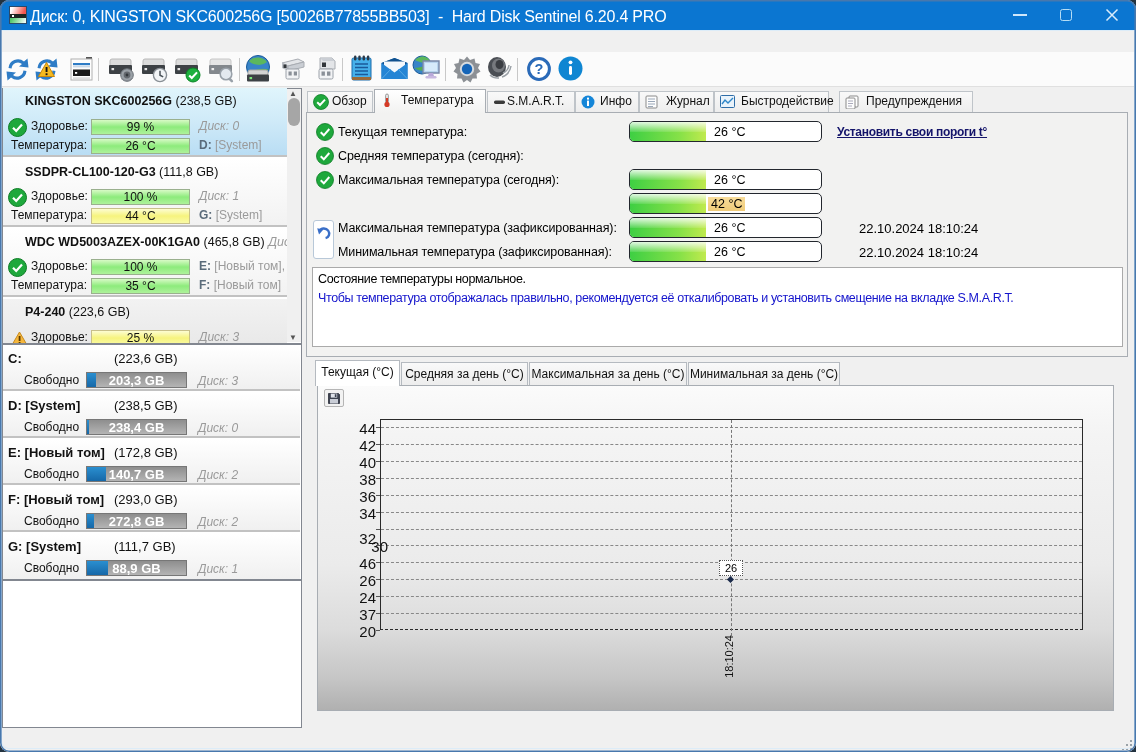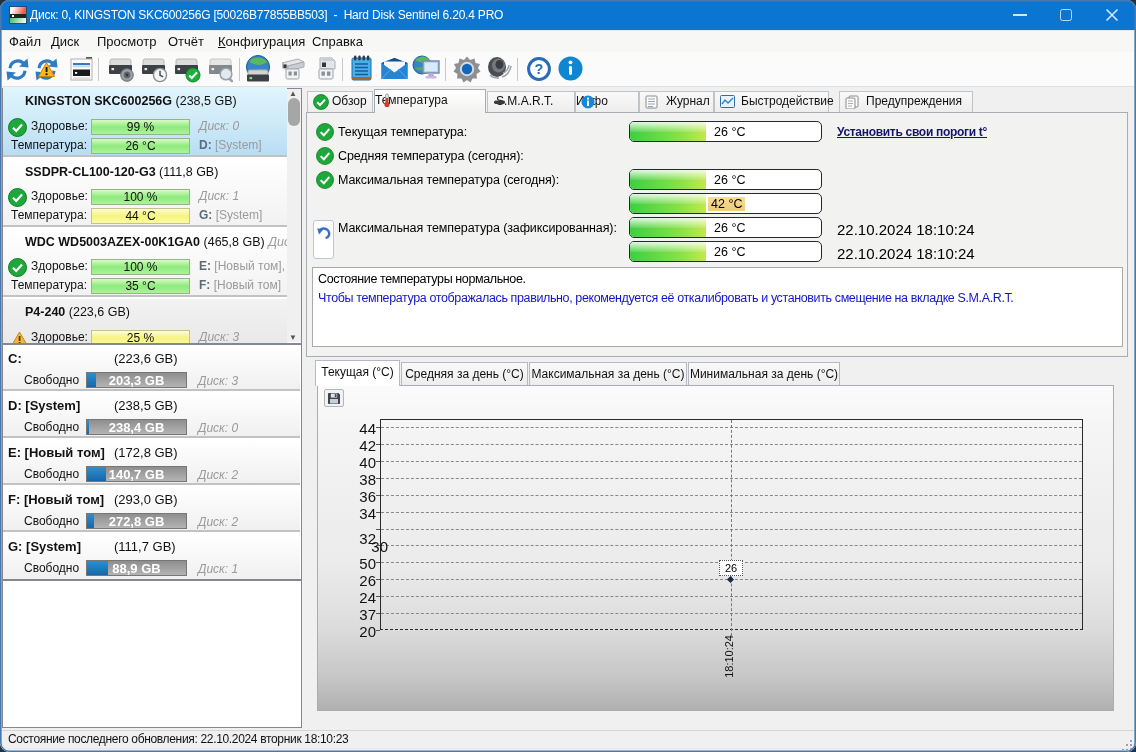--- a/index.html
+++ b/index.html
@@ -10,21 +10,21 @@
 .frame { position:absolute; left:0; top:0; width:1136px; height:752px; border-radius:9px;
   box-shadow: inset 0 0 0 1.6px #4878ad; z-index:50; pointer-events:none; }
 .frame2 { position:absolute; left:1px; top:30px; width:1134px; height:719px; border-radius:0 0 8px 8px;
   box-shadow: inset 0 0 0 1px #dcecf8; z-index:49; pointer-events:none; }
 .titlebar { position:absolute; left:0; top:0; width:1136px; height:30px; background:#0b76d1; }
 .appicon { position:absolute; left:9px; top:6px; width:18px; height:18px; overflow:hidden; border:1px solid #2a4a6a; background:#fff;}
 .appicon .a1 { position:absolute; left:0; top:0; width:16px; height:7px; background:linear-gradient(115deg,#ffffff 15%,#f2564e 85%); }
 .appicon .a2 { position:absolute; left:0; top:7px; width:16px; height:4px; background:#1d2520; }
 .appicon .adot { position:absolute; left:2px; top:1px; width:2px; height:2px; background:#fff; }
 .appicon .a3 { position:absolute; left:0; top:11px; width:16px; height:5px; background:linear-gradient(115deg,#52c86a 10%,#eafaf0 90%); }
-.title-text { position:absolute; left:30px; top:8px; color:#fff; font-size:12px; letter-spacing:-0.2px; white-space:nowrap; }
+.title-text { position:absolute; left:30px; top:8px; color:#fff; font-size:16px; letter-spacing:-0.2px; white-space:nowrap; }
 .menubar { position:absolute; left:1px; top:30px; width:1134px; height:22px; background:#f7f7f6; }
 .menubar span { position:absolute; top:4px; font-size:13px; color:#111; }
 .toolbar { position:absolute; left:1px; top:52px; width:1134px; height:35px; background:#fbfbfb; border-bottom:1px solid #e0e0e0;}
 .tsep { position:absolute; top:6px; width:1px; height:23px; background:#c8c8c8; }
 .main { position:absolute; left:0; top:87px; width:1136px; height:643px; background:#f0f0f0; }
 
 .lbox { position:absolute; left:2px; width:300px; background:#fff; border:1px solid #828790; }
 .diskentry { position:absolute; left:3px; width:284px; overflow:hidden; border-bottom:2px solid #c2c2c2; background:linear-gradient(180deg,#ffffff,#f2f2f2); }
 .diskentry.sel { background:linear-gradient(180deg,#e0f5fc 0%,#cfeaf8 50%,#b9ddf4 100%); }
 .de-title { position:absolute; left:22px; top:6px; font-size:12.5px; white-space:nowrap; color:#111;}
@@ -51,21 +51,21 @@
 .rtab { position:absolute; top:4px; height:21px; border:1px solid #bfc4c9; border-bottom:none; background:linear-gradient(180deg,#f9f9f9,#ededed); font-size:12px; color:#111; white-space:nowrap; }
 .rtab.act { top:2px; height:24px; background:linear-gradient(180deg,#ffffff,#f2f2f1); z-index:3; border-color:#a8adb3;}
 .rtab .ic { position:absolute; left:5px; top:3px; }
 .rcontent { position:absolute; left:306px; top:25px; width:822px; height:245px; background:#f2f2f1; border:1px solid #a8adb3; }
 .trow-lab { position:absolute; left:31px; font-size:12.5px; letter-spacing:-0.1px; color:#000; white-space:nowrap;}
 .tbar { position:absolute; left:322px; width:193px; height:21px; border:1px solid #23272e; border-radius:5px; background:#fff; overflow:hidden;}
 .tfill { position:absolute; left:0; top:0; bottom:0; width:76px;
   background:linear-gradient(90deg,#3ecf43,#86e148 65%,#c0ea4e); }
 .tfill:after { content:""; position:absolute; left:0; right:0; top:0; height:50%; background:linear-gradient(180deg,rgba(255,255,255,.85),rgba(255,255,255,.1)); }
 .tval { position:absolute; left:84px; top:3px; font-size:12.5px; color:#000; white-space:nowrap;}
-.tdate { position:absolute; left:530px; font-size:15px; color:#000; white-space:nowrap;}
+.tdate { position:absolute; left:552px; font-size:13px; color:#000; white-space:nowrap;}
 .tlink { position:absolute; left:530px; font-size:12px; letter-spacing:-0.3px; font-weight:bold; color:#14146a; text-decoration:underline; white-space:nowrap;}
 .txtbox { position:absolute; left:5px; top:154px; width:811px; height:80px; border:1px solid #aaa; font-size:12.5px; letter-spacing:-0.38px; padding:2px 5px; line-height:19px; background:#fff;}
 .txtbox .blue { color:#1414cc; }
 .ctab { position:absolute; top:275px; height:23px; line-height:22px; border:1px solid #b5bac0; border-bottom:none; background:linear-gradient(180deg,#f9f9f9,#ededed); font-size:12px; text-align:center; color:#111; white-space:nowrap;}
 .ctab.act { top:273px; height:26px; background:#fff; z-index:3;}
 .cpanel { position:absolute; left:317px; top:298px; width:797px; height:326px; border:1px solid #a8adb3;
   background:linear-gradient(180deg,#fbfbfb 0%,#f4f4f4 15%,#ebebeb 55%,#dcdcdc 75%,#c6c6c6 90%,#b0b0b0 100%); }
 .savebtn { position:absolute; left:6px; top:3px; width:20px; height:18px; border:1px solid #b5b5b5; background:#f2f2f2; border-radius:2px;}
 .plot { position:absolute; left:62px; top:33px; width:703px; height:211px; border:1px solid #2a2a2a; border-bottom:1px dashed #2a2a2a; }
 .glab { position:absolute; font-size:15px; color:#111; width:20px; text-align:right; }
@@ -88,28 +88,20 @@
         </div>
         <div class="a3"></div>
       </div>
     <div class="title-text">Диск: 0, KINGSTON SKC600256G [50026B77855BB503]&nbsp;&nbsp;-&nbsp;&nbsp;Hard Disk Sentinel 6.20.4 PRO</div>
     <div style="position:absolute;left:1013px;top:14px;width:14px;height:2px;background:#cfe7fb;"></div>
     <div style="position:absolute;left:1060px;top:9px;width:12px;height:12px;border:1.4px solid #b5ddf5;border-radius:2.5px;"></div>
     <svg style="position:absolute;left:1105px;top:8px;" width="14" height="14" viewBox="0 0 14 14">
         <path d="M1.5 1.5 L12.5 12.5 M12.5 1.5 L1.5 12.5" stroke="#d9ecfb" stroke-width="1.5"></path>
       </svg>
   </div>
-  <div class="menubar">
-    <span style="left:8px;">Файл</span>
-    <span style="left:50px;">Диск</span>
-    <span style="left:96px;">Просмотр</span>
-    <span style="left:167px;">Отчёт</span>
-    <span style="left:217px;"><u>К</u>онфигурация</span>
-    <span style="left:311px;">Справка</span>
-  </div>
   <div class="toolbar">
     <svg style="position:absolute;left:3px;top:4px;" width="27" height="27" viewBox="0 0 27 27">
         <path d="M4.5 12 A9.5 9.5 0 0 1 20 5.5 L23.5 2.5 L24.5 11.5 L15 10.5 L18 8 A6.3 6.3 0 0 0 7.6 12.5 Z" fill="#2e7cc6"></path>
         <path d="M22.5 15 A9.5 9.5 0 0 1 7 21.5 L3.5 24.5 L2.5 15.5 L12 16.5 L9 19 A6.3 6.3 0 0 0 19.4 14.5 Z" fill="#2e7cc6"></path>
       </svg>
     <svg style="position:absolute;left:32px;top:4px;" width="27" height="27" viewBox="0 0 27 27">
         <path d="M4.5 12 A9.5 9.5 0 0 1 20 5.5 L23.5 2.5 L24.5 11.5 L15 10.5 L18 8 A6.3 6.3 0 0 0 7.6 12.5 Z" fill="#2e7cc6"></path>
         <path d="M22.5 15 A9.5 9.5 0 0 1 7 21.5 L3.5 24.5 L2.5 15.5 L12 16.5 L9 19 A6.3 6.3 0 0 0 19.4 14.5 Z" fill="#2e7cc6"></path>
         <path d="M13.5 6.5 L21.5 20.5 L5.5 20.5 Z" fill="#f5b91e" stroke="#c8860a" stroke-width="1"></path>
         <rect x="12.6" y="11" width="1.9" height="5" fill="#151515"></rect>
@@ -339,29 +331,29 @@
     <div class="sbar">
         <div class="sthumb"></div>
         <div style="position:absolute;left:2px;top:0px;font-size:8px;color:#555;">▲</div>
         <div style="position:absolute;left:2px;bottom:0px;font-size:8px;color:#555;">▼</div>
       </div>
 
     <div class="rtab" style="left:307px; width:66px; padding-left:24px; line-height:19px;"><svg class="ic" style="top:2px;" width="16" height="16" viewBox="0 0 16 16">
           <circle cx="8" cy="8" r="7.5" fill="#1ea83c" stroke="#0e7e28" stroke-width="0.8"></circle>
           <path d="M4.2 8.3 L7 11 L12 5.6" stroke="#fff" stroke-width="2" fill="none"></path>
         </svg>Обзор</div>
-    <div class="rtab act" style="left:374px; width:112px; line-height:21px;"><svg class="ic" width="14" height="15" viewBox="0 0 14 15">
+    <div class="rtab act" style="left:374px; width:112px; padding-left:26px; line-height:21px;"><svg class="ic" width="14" height="15" viewBox="0 0 14 15">
           <rect x="5.6" y="1" width="2.8" height="9" rx="1.4" fill="#e8e8e8" stroke="#888" stroke-width="0.8"></rect>
           <circle cx="7" cy="11.4" r="2.6" fill="#d43c28"></circle>
           <rect x="6" y="5" width="2" height="6" fill="#d43c28"></rect>
         </svg>Температура</div>
-    <div class="rtab" style="left:487px; width:88px; padding-left:8px; line-height:19px;"><svg class="ic" width="14" height="14" viewBox="0 0 14 14">
+    <div class="rtab" style="left:487px; width:88px; padding-left:19px; line-height:19px;"><svg class="ic" width="14" height="14" viewBox="0 0 14 14">
           <rect x="1" y="5.5" width="11" height="3.4" rx="1.6" fill="#3a3a3a"></rect>
         </svg>S.M.A.R.T.</div>
-    <div class="rtab" style="left:575px; width:64px; line-height:19px;"><svg class="ic" width="14" height="14" viewBox="0 0 14 14">
+    <div class="rtab" style="left:575px; width:64px; padding-left:24px; line-height:19px;"><svg class="ic" width="14" height="14" viewBox="0 0 14 14">
           <circle cx="7" cy="7" r="6.5" fill="#1586d8"></circle>
           <rect x="6" y="5.6" width="2" height="5.4" fill="#fff"></rect>
           <rect x="6" y="2.6" width="2" height="2" fill="#fff"></rect>
         </svg>Инфо</div>
     <div class="rtab" style="left:639px; width:75px; padding-left:26px; line-height:19px;"><svg class="ic" width="13" height="14" viewBox="0 0 13 14">
           <rect x="1" y="1" width="11" height="12" rx="1" fill="#fdfdfd" stroke="#8a8a8a"></rect>
           <path d="M3 4h7M3 6.5h7M3 9h7M3 11.5h5" stroke="#9aa7b8" stroke-width="1"></path>
         </svg>Журнал</div>
     <div class="rtab" style="left:714px; width:115px; padding-left:26px; line-height:19px;"><svg class="ic" width="15" height="13" viewBox="0 0 15 13">
           <rect x="0.5" y="0.5" width="14" height="12" rx="1" fill="#e9f3fb" stroke="#2e6da8"></rect>
@@ -389,20 +381,21 @@
       <div style="position:absolute;left:6px;top:107px;width:21px;height:39px;border:1px solid #b8c8d8;border-radius:3px;background:#fff;">
         <svg style="position:absolute;left:2px;top:4px;" width="16" height="16" viewBox="0 0 16 16">
             <path d="M3.2 6.2 C5 2.8 10 2.6 12.2 5.6 C14.4 8.6 12.8 12.4 9.6 13.2" stroke="#3a6fc8" stroke-width="2.4" fill="none"></path>
             <path d="M1.2 3.2 L7.4 4.6 L3.0 9.4 Z" fill="#3a6fc8"></path>
           </svg>
       </div>
       <div class="trow-lab" style="top:12px;">Текущая температура:</div>
       <div class="trow-lab" style="top:36px;">Средняя температура (сегодня):</div>
       <div class="trow-lab" style="top:60px;">Максимальная температура (сегодня):</div>
       <div class="trow-lab" style="top:108px;">Максимальная температура (зафиксированная):</div>
+      <div class="trow-lab" style="top:132px;">Минимальная температура (зафиксированная):</div>
       <div class="tbar" style="top:8px;">
           <div class="tfill"></div>
           <div class="tval">26 °C</div>
         </div>
       <div class="tbar" style="top:56px;">
           <div class="tfill"></div>
           <div class="tval">26 °C</div>
         </div>
       <div class="tbar" style="top:80px;">
           <div class="tfill"></div>
@@ -453,21 +446,21 @@
         <div class="vline" style="left:350px; height:216px;"></div>
       </div>
       <div class="glab" style="left:38px; top:34px;">44</div>
       <div class="glab" style="left:38px; top:51px;">42</div>
       <div class="glab" style="left:38px; top:68px;">40</div>
       <div class="glab" style="left:38px; top:85px;">38</div>
       <div class="glab" style="left:38px; top:102px;">36</div>
       <div class="glab" style="left:38px; top:119px;">34</div>
       <div class="glab" style="left:38px; top:136px;margin-top:8px;">32</div>
       <div class="glab" style="left:50px; top:152px;">30</div>
-      <div class="glab" style="left:38px; top:169px;">50</div>
+      <div class="glab" style="left:38px; top:169px;">46</div>
       <div class="glab" style="left:38px; top:186px;">26</div>
       <div class="glab" style="left:38px; top:203px;">24</div>
       <div class="glab" style="left:38px; top:220px;">37</div>
       <div class="glab" style="left:38px; top:237px;">20</div>
       <div style="position:absolute;left:58px;top:41px;width:4px;border-top:1px solid #555;"></div>
         <div style="position:absolute;left:58px;top:58px;width:4px;border-top:1px solid #555;"></div>
         <div style="position:absolute;left:58px;top:75px;width:4px;border-top:1px solid #555;"></div>
         <div style="position:absolute;left:58px;top:92px;width:4px;border-top:1px solid #555;"></div>
         <div style="position:absolute;left:58px;top:109px;width:4px;border-top:1px solid #555;"></div>
         <div style="position:absolute;left:58px;top:126px;width:4px;border-top:1px solid #555;"></div>
@@ -476,20 +469,19 @@
         <div style="position:absolute;left:58px;top:176px;width:4px;border-top:1px solid #555;"></div>
         <div style="position:absolute;left:58px;top:193px;width:4px;border-top:1px solid #555;"></div>
         <div style="position:absolute;left:58px;top:210px;width:4px;border-top:1px solid #555;"></div>
         <div style="position:absolute;left:58px;top:227px;width:4px;border-top:1px solid #555;"></div>
         <div style="position:absolute;left:58px;top:244px;width:4px;border-top:1px solid #555;"></div>
       <div class="marker26" style="left:401px; top:174px;">26</div>
       <div style="position:absolute;left:410px;top:191px;width:5px;height:5px;background:#1a2a4a;transform:rotate(45deg);"></div>
       <div class="vtime" style="left:405px; top:249px;">18:10:24</div>
     </div>
   </div>
-  <div class="statusbar">Состояние последнего обновления: 22.10.2024 вторник 18:10:23</div>
   <div style="position:absolute;left:1122px;top:748px;width:2px;height:2px;background:#9aa2a8;"></div>
   <div style="position:absolute;left:1126px;top:748px;width:2px;height:2px;background:#9aa2a8;"></div>
   <div style="position:absolute;left:1130px;top:748px;width:2px;height:2px;background:#9aa2a8;"></div>
   <div style="position:absolute;left:1126px;top:744px;width:2px;height:2px;background:#9aa2a8;"></div>
   <div style="position:absolute;left:1130px;top:744px;width:2px;height:2px;background:#9aa2a8;"></div>
   <div style="position:absolute;left:1130px;top:740px;width:2px;height:2px;background:#9aa2a8;"></div>
 </div>
 
 </body></html>

